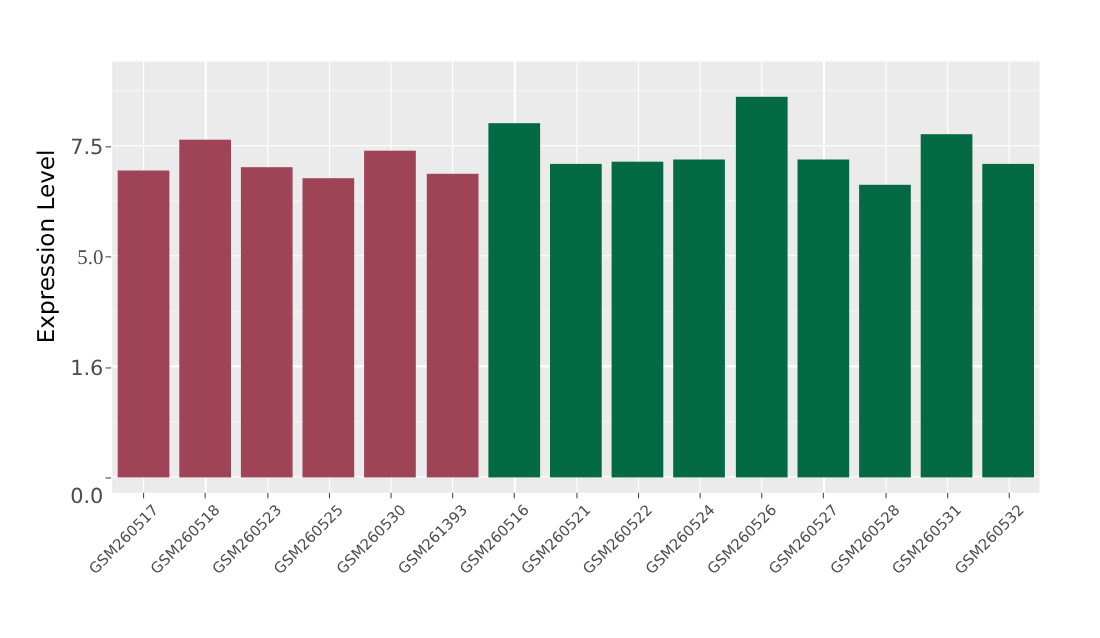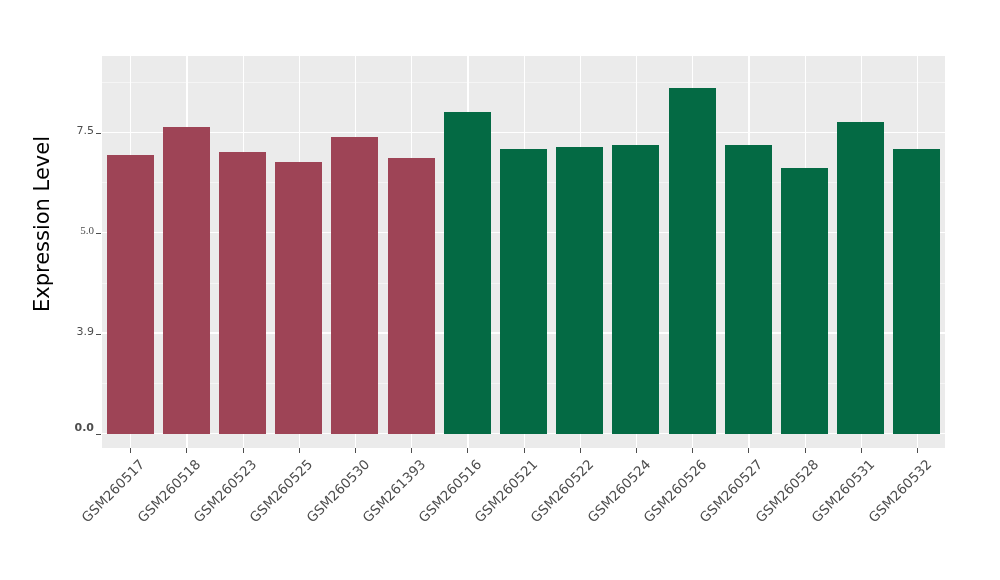--- a/index.html
+++ b/index.html
@@ -43,21 +43,21 @@
     
     transform: translateY(22px);
   }
 
   
   .y-tick-label {
     position: absolute;
     right: 0;
     width: 42px;
     text-align: right;
-    font-size: 11px;
+    font-size: 19px;
     color: #4d4d4d;
     line-height: 1;
   }
   #y-ticks {
     position: absolute;
     left: 52px;
     top: 0;
     width: 42px;
     height: 580px;
   }
@@ -135,22 +135,22 @@
 </head>
 <body>
 
 <div id="chart-root">
 
   <div class="y-axis-title">
     <span class="y-axis-title-inner">Expression Level</span>
   </div>
 
   <div id="y-ticks">
-      <div class="y-tick-label" style="top: 422px; font-weight: bold;">0.0</div>
-      <div class="y-tick-label" style="top: 325.682px;">3.9</div>
+      <div class="y-tick-label" style="top: 442px;">0.0</div>
+      <div class="y-tick-label" style="top: 325.682px;">1.6</div>
       <div class="y-tick-label" style="top: 225.363px; font-family: Liberation Serif, serif;">5.0</div>
       <div class="y-tick-label" style="top: 125.045px;">7.5</div>
     </div>
 
   <div id="panel">
       <div class="grid-major" style="bottom: 14px;"></div>
       <div class="grid-major" style="bottom: 114.318px;"></div>
       <div class="grid-major" style="bottom: 214.637px;"></div>
       <div class="grid-major" style="bottom: 314.955px;"></div>
       <div class="grid-minor" style="bottom: 64.1592px;"></div>

